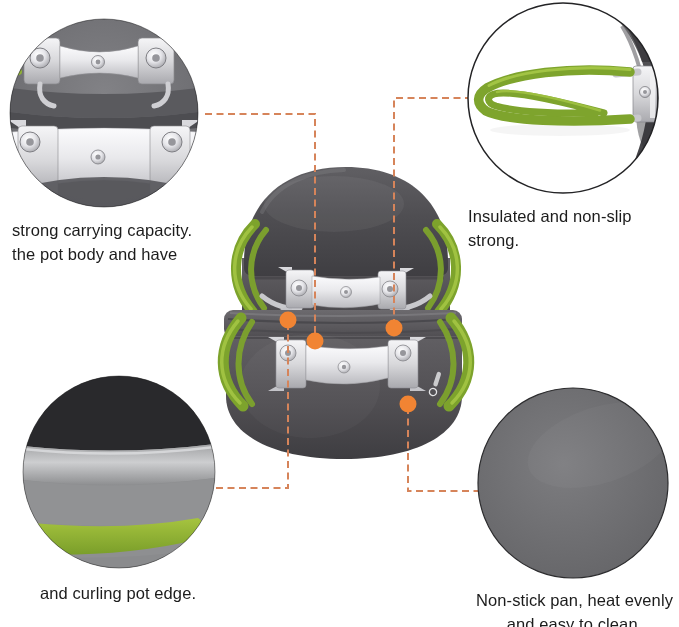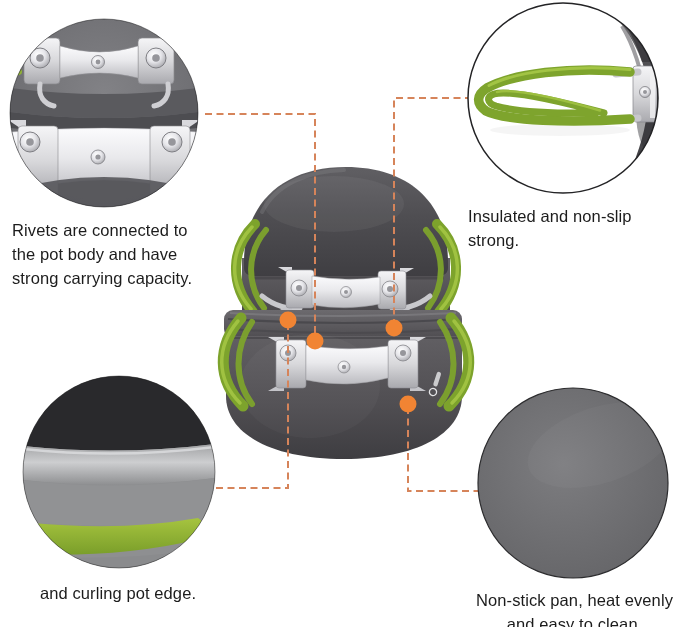--- a/index.html
+++ b/index.html
@@ -264,23 +264,22 @@
   </g>
 
   <g>
     <circle cx="573" cy="483" r="95" fill="url(#gradPan)"></circle>
     <ellipse cx="600" cy="445" rx="75" ry="38" fill="#ffffff" opacity="0.03" transform="rotate(-18 600 445)"></ellipse>
     <circle cx="573" cy="483" r="95" fill="none" stroke="#2c2c2e" stroke-width="1.2"></circle>
   </g>
 </svg>
 
   <div class="caption cap-tl">
-    <span>Rivets are connected to</span>
+    <span>strong carrying capacity.</span>
     <span>the pot body and have</span>
-    <span>strong carrying capacity.</span>
   </div>
 
   <div class="caption cap-tr">
     <span>Insulated and non-slip</span>
     <span>strong.</span>
   </div>
 
   <div class="caption cap-bl">
     <span>and curling pot edge.</span>
   </div>

